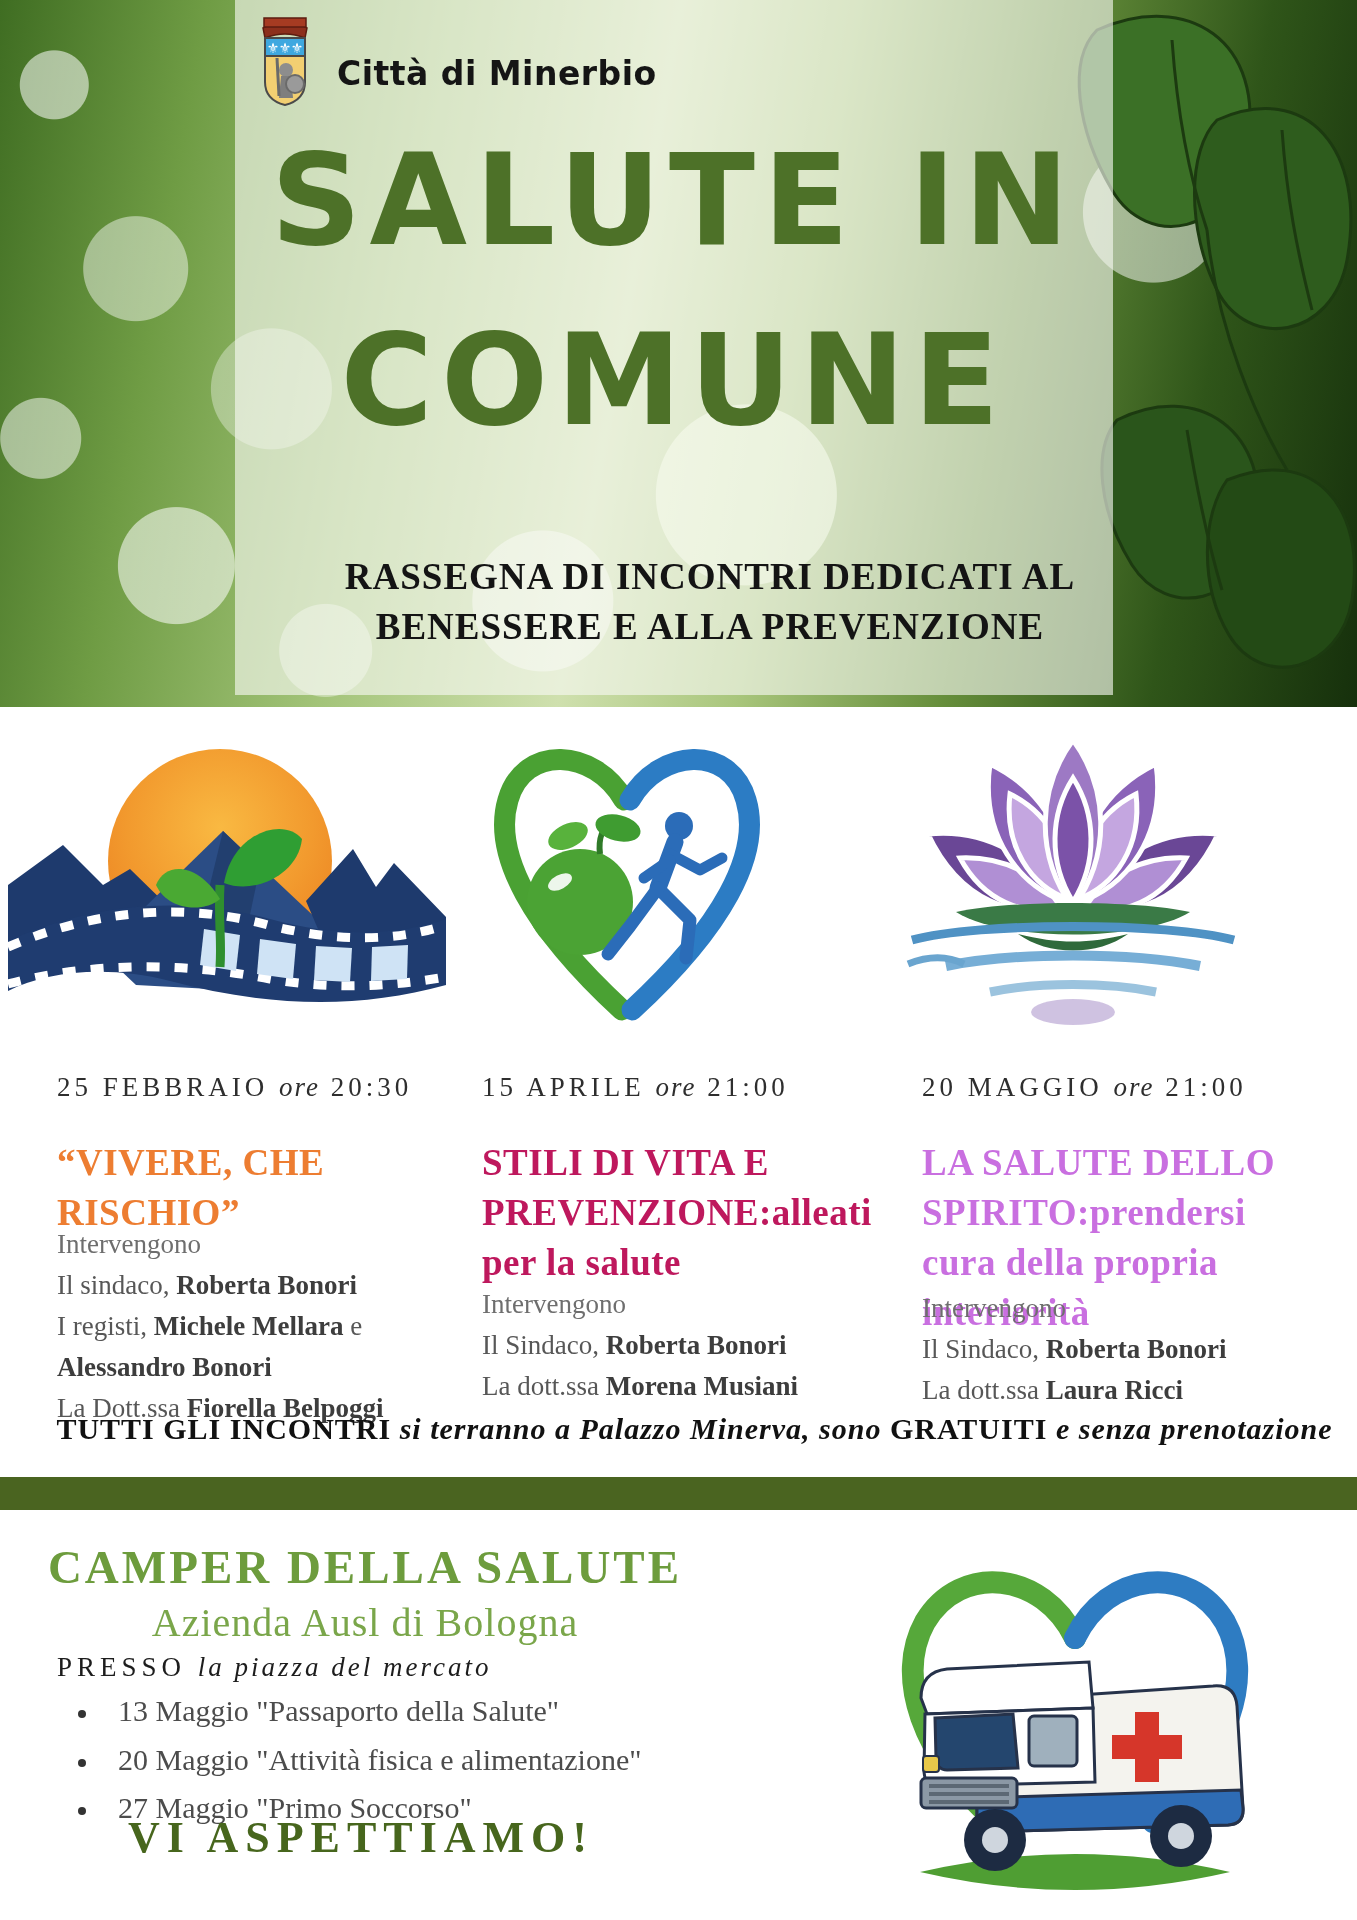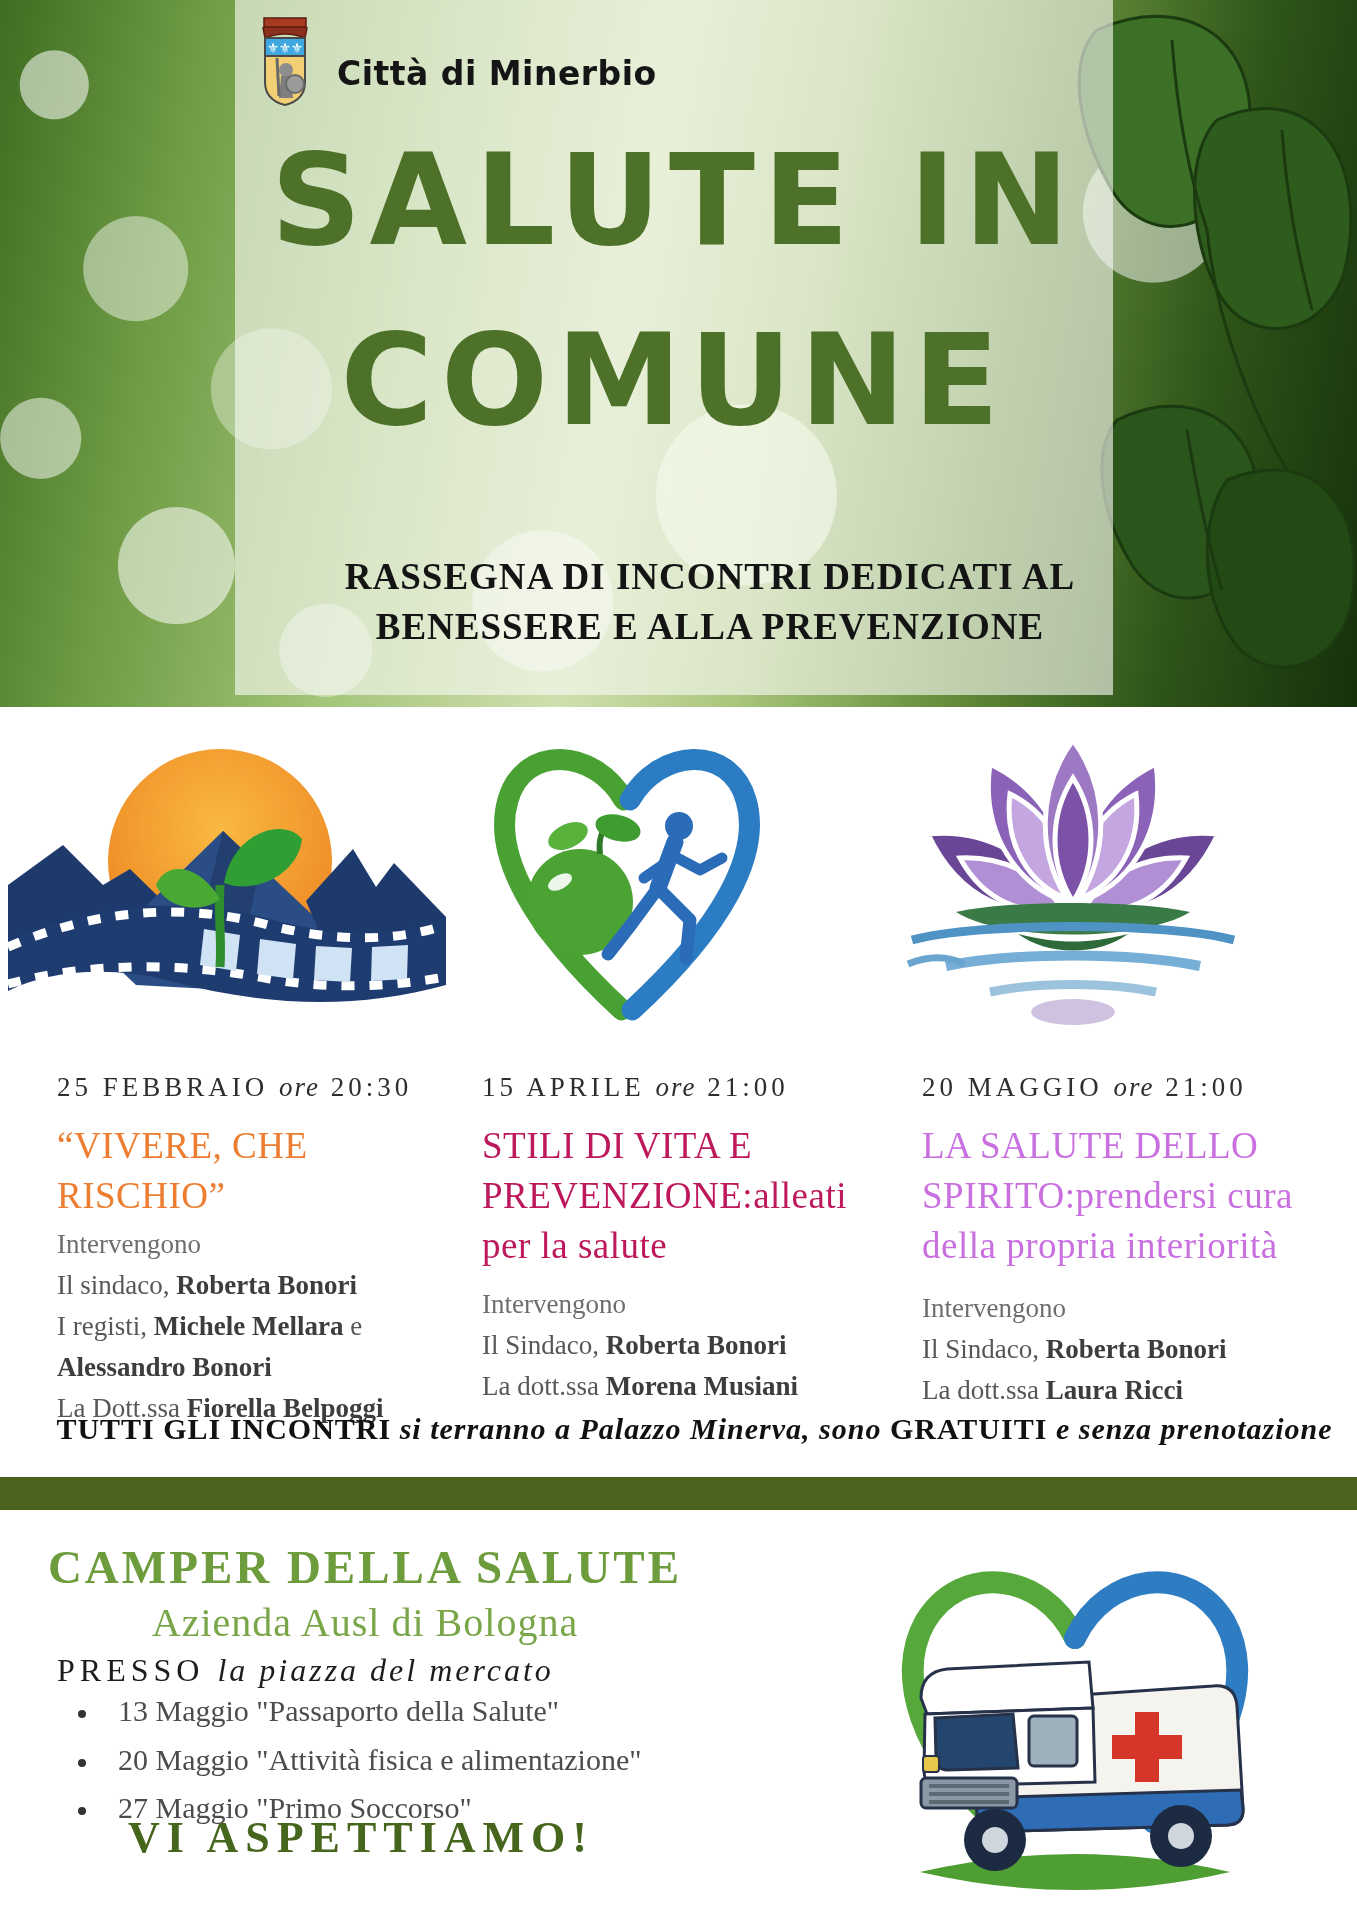--- a/index.html
+++ b/index.html
@@ -48,21 +48,21 @@
   }
   
   .icon-abs{position:absolute;}
   
   .event-col{position:absolute;top:1072px;}
   .ev-date{
     font-size:27px;color:#2e2e2e;letter-spacing:4px;font-family:"Liberation Serif", serif;
   }
   .ev-date .ore{font-style:italic;letter-spacing:2px;}
   .ev-title{
-    margin-top:18px;font-weight:normal;font-size:37px;line-height:1.35;letter-spacing:.5px;
+    margin-top:35px;font-weight:bold;font-size:37px;line-height:1.35;letter-spacing:.5px;
     font-family:"Liberation Serif", serif;
   }
   .speakers{position:absolute;font-size:27px;line-height:1.52;color:#575757;}
   .speakers .intro{color:#6e6e6e;}
   .speakers b{color:#3d3d3d;}
   
   .meet-note{
     position:absolute;left:0;top:1412px;width:1357px;text-align:center;
     font-family:"Liberation Serif", serif;font-weight:bold;font-size:30px;color:#111;
     letter-spacing:1px;
@@ -74,21 +74,21 @@
   .camper-title{
     position:absolute;left:40px;top:1540px;width:650px;text-align:center;
     font-family:"Liberation Serif", serif;font-weight:bold;font-size:47px;
     letter-spacing:3px;color:#6d9c3d;
   }
   .camper-sub{
     position:absolute;left:40px;top:1599px;width:650px;text-align:center;
     font-family:"Liberation Serif", serif;font-size:40px;color:#7aa64a;letter-spacing:1px;
   }
   .presso{
-    position:absolute;left:57px;top:1652px;font-size:32px;color:#1d1d1d;font-family:Liberation Serif, serif;
+    position:absolute;left:57px;top:1652px;font-size:27px;color:#1d1d1d;font-family:Liberation Serif, serif;
   }
   .presso .caps{letter-spacing:5px;}
   .presso .it{font-style:italic;letter-spacing:3px;}
   .camper-bullets{
     position:absolute;left:72px;top:1688px;margin:0;padding:0 0 0 28px;
     font-size:30px;color:#4c4c4c;line-height:1.55;
   }
   .camper-bullets li{margin-bottom:2px;padding-left:18px;}
   .camper-bullets li::marker{color:#333;font-size:26px;}
   .vi-aspettiamo{

